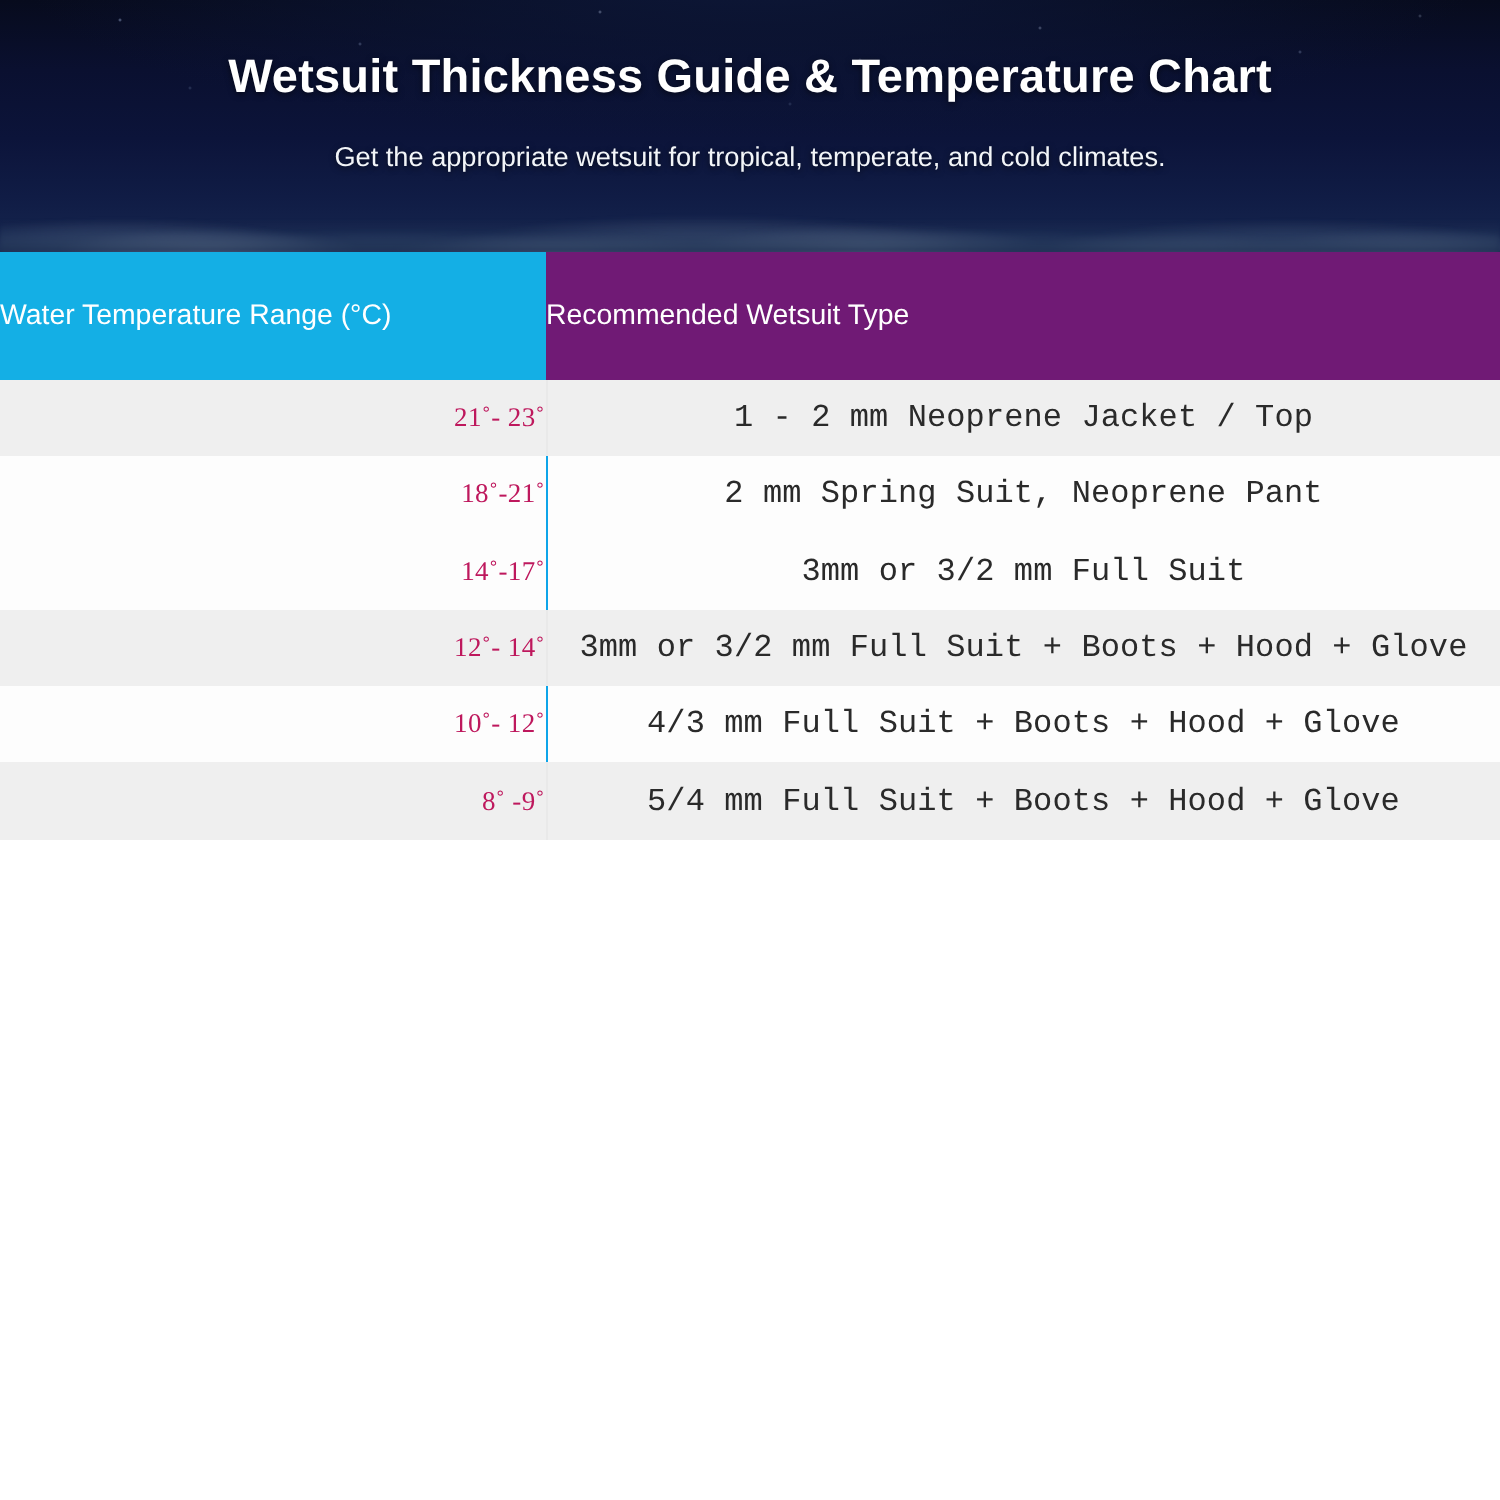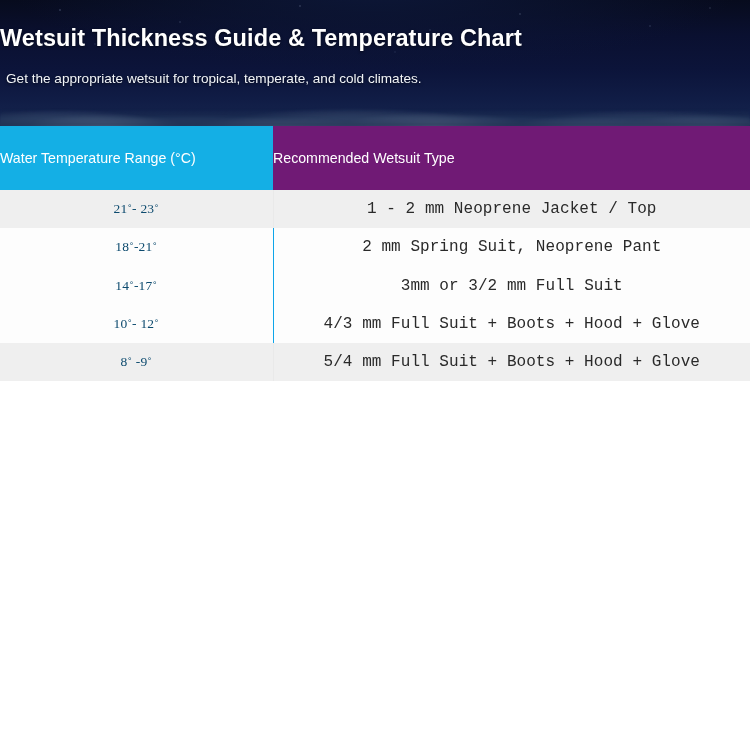--- a/index.html
+++ b/index.html
@@ -83,21 +83,21 @@
   }
   .wave-c {
     height: 16px;
     background: linear-gradient(180deg, rgba(40,62,96,0) 0%, rgba(34,54,88,.55) 60%, rgba(26,44,76,.75) 100%);
     filter: blur(.8px);
   }
 
   .hero-text {
     position: relative;
     z-index: 3;
-    text-align: left;
+    text-align: center;
   }
   .hero-title {
     margin: 0;
     padding-top: 24px;
     font-size: 23.5px;
     font-weight: bold;
     color: #ffffff;
     letter-spacing: .1px;
     line-height: 1.2;
     text-shadow: 0 1px 3px rgba(0,0,0,.55);
@@ -151,22 +151,22 @@
   }
   .chart-table tbody tr.odd td.cell-temp {
     border-right: 1px solid #e9e9e9;
   }
 
   .chart-table tbody td {
     padding: 0;
     vertical-align: middle;
   }
   td.cell-temp {
-    text-align: center;
-    color: #0c4a6e;
+    text-align: right;
+    color: #be185d;
     font-family: "Liberation Serif", serif;
     font-size: 13.5px;
     letter-spacing: .2px;
     padding-right: 46px;
   }
   td.cell-type {
     text-align: center;
     color: #2a2a2a;
     font-size: 16px;
     padding-left: 65px;
@@ -215,20 +215,24 @@
           <td class="cell-type">1 - 2 mm Neoprene Jacket / Top</td>
         </tr>
         <tr class="even">
           <td class="cell-temp">18˚-21˚</td>
           <td class="cell-type">2 mm Spring Suit, Neoprene Pant</td>
         </tr>
         <tr class="even">
           <td class="cell-temp">14˚-17˚</td>
           <td class="cell-type">3mm or 3/2 mm Full Suit</td>
         </tr>
+        <tr class="odd">
+          <td class="cell-temp">12˚- 14˚</td>
+          <td class="cell-type">3mm or 3/2 mm Full Suit + Boots + Hood + Glove</td>
+        </tr>
         <tr class="even">
           <td class="cell-temp">10˚- 12˚</td>
           <td class="cell-type">4/3 mm Full Suit + Boots + Hood + Glove</td>
         </tr>
         <tr class="odd">
           <td class="cell-temp">8˚ -9˚</td>
           <td class="cell-type">5/4 mm Full Suit + Boots + Hood + Glove</td>
         </tr>
       </tbody>
   </table>

